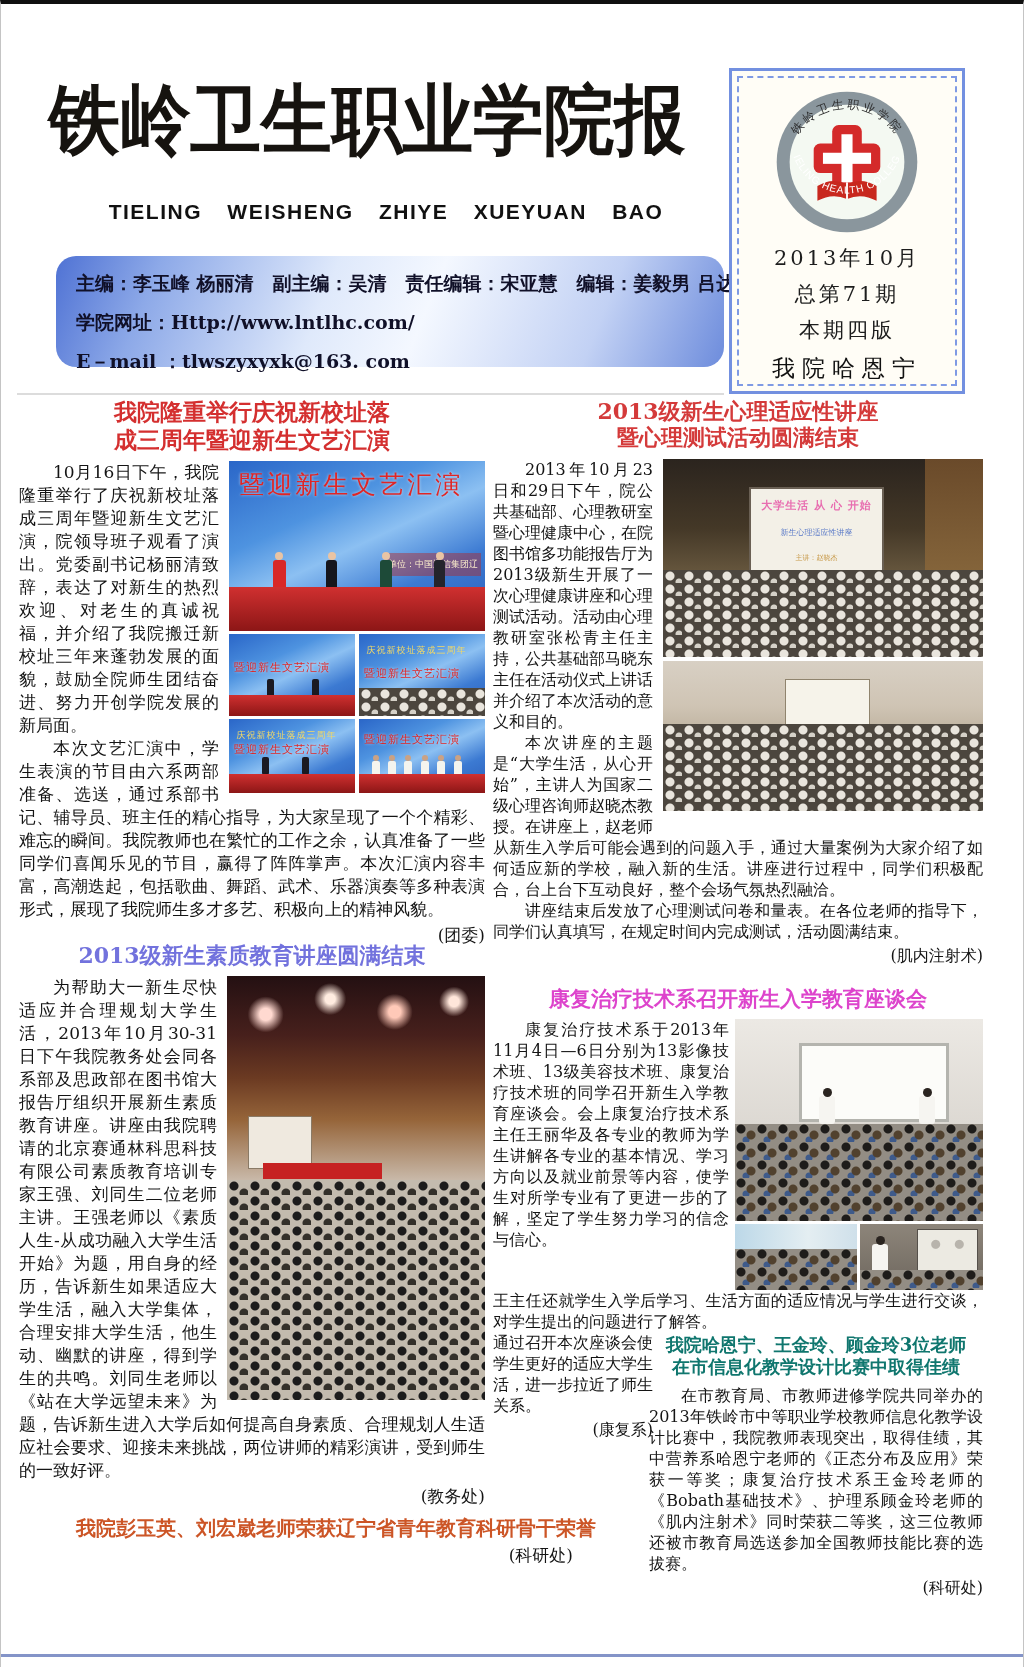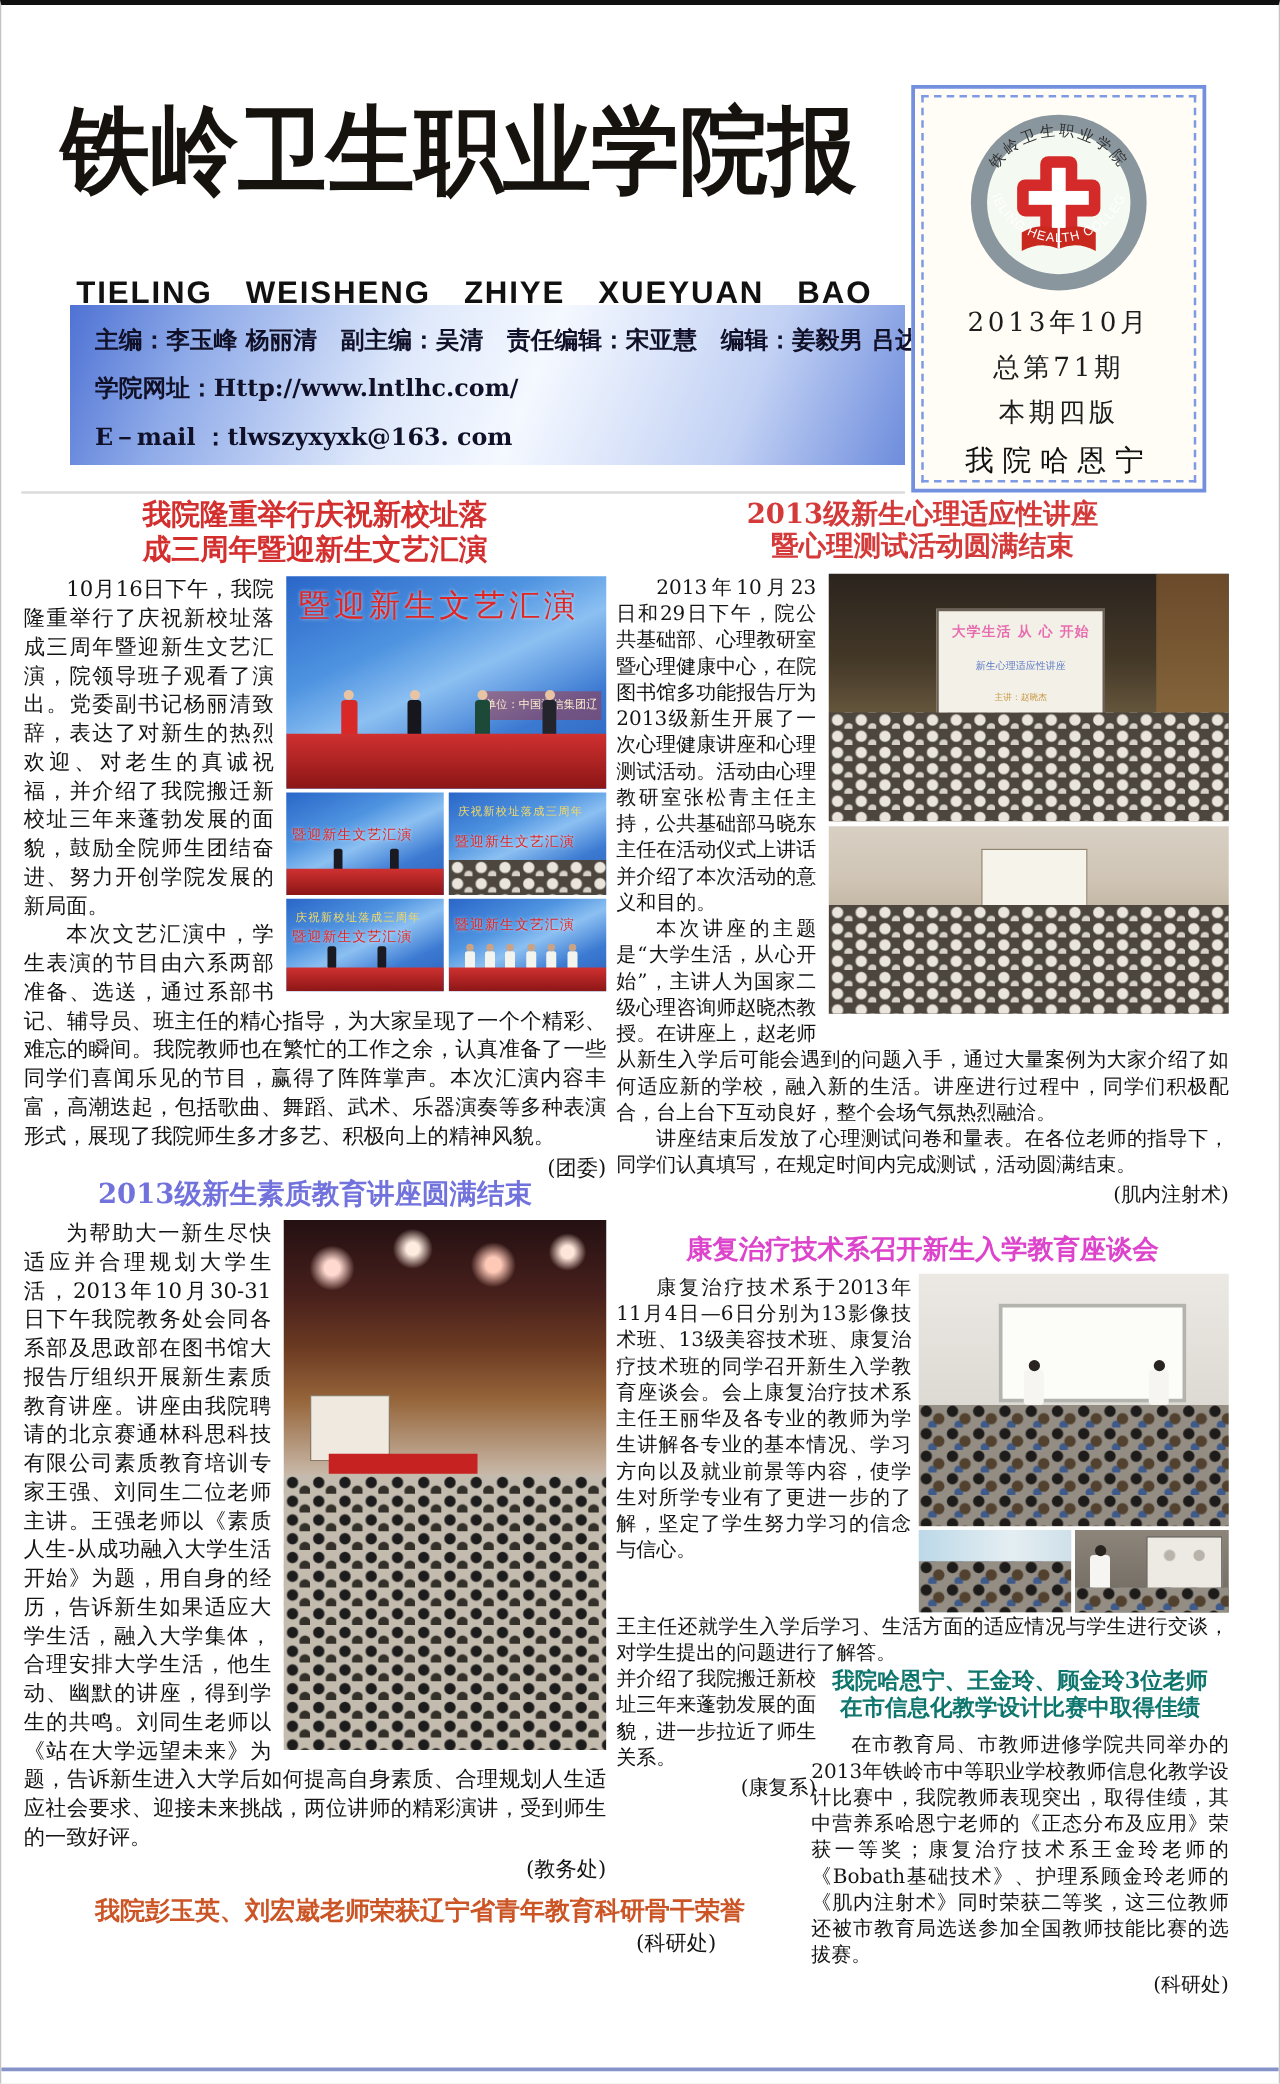--- a/index.html
+++ b/index.html
@@ -3,26 +3,26 @@
 <meta charset="utf-8">
 <style>
   html,body{margin:0;padding:0;background:#e8e8e8;}
   .page{position:relative;width:1024px;height:1667px;margin:0 auto;background:#fff;overflow:hidden;
         border-top:4px solid #101010;border-left:1px solid #c4c4c4;border-right:1px solid #c4c4c4;
         box-sizing:border-box;font-family:"DejaVu Serif","Liberation Serif",serif;color:#141414;}
 
   
   .mast-title{position:absolute;left:48px;top:66px;width:670px;font-size:76px;font-weight:bold;
               white-space:nowrap;color:#16130f;transform:scaleX(.93);transform-origin:left;}
-  .mast-pinyin{position:absolute;left:60px;top:196px;width:650px;
-               font-family:"Liberation Sans",sans-serif;font-weight:bold;font-size:25px;
-               letter-spacing:1.5px;word-spacing:18px;color:#111;margin-top:20px;}
-  .editor-bar{position:absolute;left:55px;top:240px;width:668px;height:128px;box-sizing:border-box;
+  .mast-pinyin{position:absolute;left:60px;top:196px;width:650px;text-align:center;
+               font-family:"Liberation Sans",sans-serif;font-weight:bold;font-size:21px;
+               letter-spacing:1.5px;word-spacing:18px;color:#111;}
+  .editor-bar{position:absolute;left:55px;top:252px;width:668px;height:111px;box-sizing:border-box;
               padding:15px 20px;font-size:19px;font-weight:bold;color:#101028;
-              background:linear-gradient(112deg,#4f72d4 0%,#8da9e8 15%,#dfe9fb 40%,#f4f8ff 55%,#c2d1f4 80%,#6d8cdc 100%);}
+              background:linear-gradient(112deg,#4f72d4 0%,#8da9e8 15%,#dfe9fb 40%,#f4f8ff 55%,#c2d1f4 80%,#6d8cdc 100%);border-radius:20px;}
   .editor-bar .ln{margin-bottom:13px;white-space:nowrap;}
   .header-rule{position:absolute;left:16px;top:389px;width:707px;height:2px;background:#dcdcdc;}
 
   
   .issue-box{position:absolute;left:728px;top:64px;width:236px;height:326px;box-sizing:border-box;
              border:3px solid #7390e0;padding:5px;background:#fffdf6;}
   .issue-inner{width:100%;height:100%;box-sizing:border-box;border:2px dashed #7f9ae4;
                display:flex;flex-direction:column;align-items:center;padding-top:10px;}
   .issue-line{font-size:21px;letter-spacing:3px;margin-top:8px;color:#1d1d1d;}
   .issue-secret{font-size:23px;letter-spacing:7px;margin-top:9px;color:#111;}
@@ -292,21 +292,21 @@
           <div class="photo cls3">
             <div class="mini-screen"></div>
             <i class="teacher t3"></i>
             <div class="crowd color" style="height:30%;"></div>
           </div>
         </div>
       </div>
     </div>
     <p class="noind">王主任还就学生入学后学习、生活方面的适应情况与学生进行交谈，对学生提出的问题进行了解答。</p>
     <div class="r2tail">
-      <p class="noind">并介绍了我院搬迁新校址三年来蓬勃发展的面貌，进一步拉近了师生关系。</p>
+      <p class="noind">通过召开本次座谈会使学生更好的适应大学生活，进一步拉近了师生关系。</p>
       <div class="sig">(康复系)</div>
     </div>
   </div>
 
   <div class="art" id="r3">
     <h2 class="art-title">
       <span>我院哈恩宁、王金玲、顾金玲3位老师</span><br>
       <span>在市信息化教学设计比赛中取得佳绩</span>
     </h2>
     <p>在市教育局、市教师进修学院共同举办的2013年铁岭市中等职业学校教师信息化教学设计比赛中，我院教师表现突出，取得佳绩，其中营养系哈恩宁老师的《正态分布及应用》荣获一等奖；康复治疗技术系王金玲老师的《Bobath基础技术》、护理系顾金玲老师的《肌内注射术》同时荣获二等奖，这三位教师还被市教育局选送参加全国教师技能比赛的选拔赛。</p>

